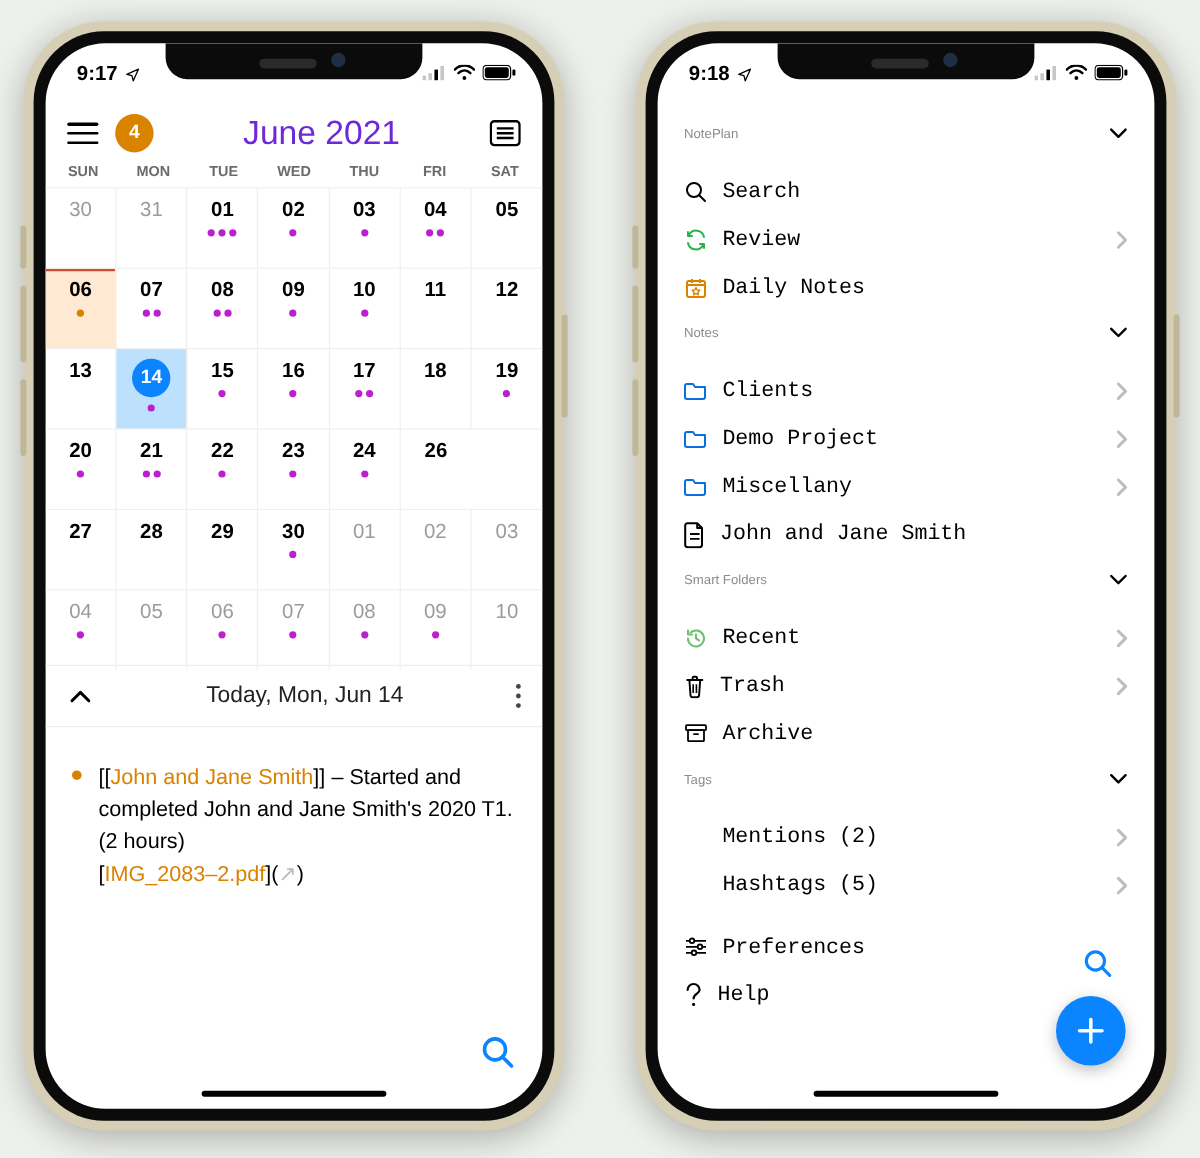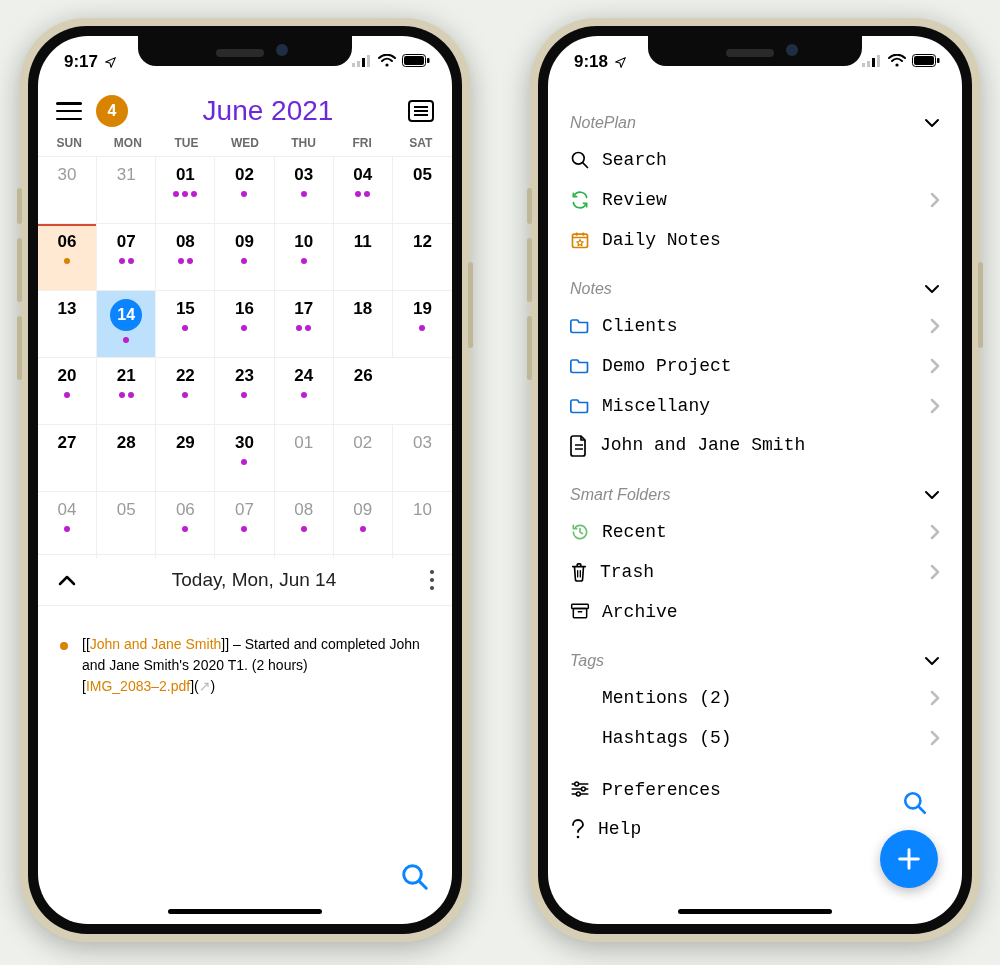--- a/index.html
+++ b/index.html
@@ -65,29 +65,29 @@
   .sel{background:var(--blue-bg);}
   .selc{width:32px;height:32px;border-radius:50%;background:var(--blue);color:#fff;display:flex;align-items:center;justify-content:center;font-weight:700;}
   .today{background:var(--today-bg);box-shadow:inset 0 2px 0 var(--red);}
   
   .tbar{position:absolute;top:518px;left:0;right:0;height:52px;border-top:1px solid var(--grid);border-bottom:1px solid var(--grid);display:flex;align-items:center;padding:0 18px;box-sizing:border-box;}
   .chev{width:22px;display:flex;justify-content:center;}
   .tlabel{flex:1;text-align:center;font-size:19px;color:#222;}
   .kebab{display:flex;flex-direction:column;gap:4px;}
   .kebab i{width:4px;height:4px;border-radius:50%;background:#444;}
   
-  .note{position:absolute;top:580px;left:0;right:0;padding:18px 22px 0;font-size:14px;line-height:1.5;}
+  .note{position:absolute;top:580px;left:0;right:0;padding:18px 22px 0;font-size:18px;line-height:1.5;}
   .bullet{display:flex;align-items:flex-start;gap:14px;}
   .bullet .b{width:8px;height:8px;border-radius:50%;background:var(--orange);margin-top:8px;flex:0 0 auto;}
   .attach{margin-top:0;padding-left:22px;}
   a.ilink{color:var(--link);text-decoration:none;}
   .ext{color:#bbb;}
   .fab-search{position:absolute;right:22px;bottom:32px;}
   
-  .section{display:flex;align-items:center;justify-content:space-between;height:34px;padding:0 22px;box-sizing:border-box;color:#8c8c8c;font-size:16px;font-style:italic;}
+  .section{display:flex;align-items:flex-start;justify-content:space-between;height:34px;padding:0 22px;box-sizing:border-box;color:#8c8c8c;font-size:11px;}
   .item{display:flex;align-items:center;justify-content:space-between;height:40px;padding:0 22px;box-sizing:border-box;font-size:18px;}
   .il{display:flex;align-items:flex-start;gap:12px;font-family:Liberation Mono, monospace;}
   .chevR{color:#bdbdbd;}
   .spacer{height:12px;}
   .content2{position:absolute;top:70px;left:0;right:0;}
   .fab-plus{position:absolute;right:24px;bottom:36px;width:58px;height:58px;border-radius:50%;background:var(--blue);display:flex;align-items:center;justify-content:center;color:#fff;box-shadow:0 4px 12px rgba(0,0,0,.25);}
   .fab-plus svg{width:28px;height:28px;}
   .glass{position:absolute;right:34px;bottom:108px;color:var(--blue);}
   
   svg{display:block;}

